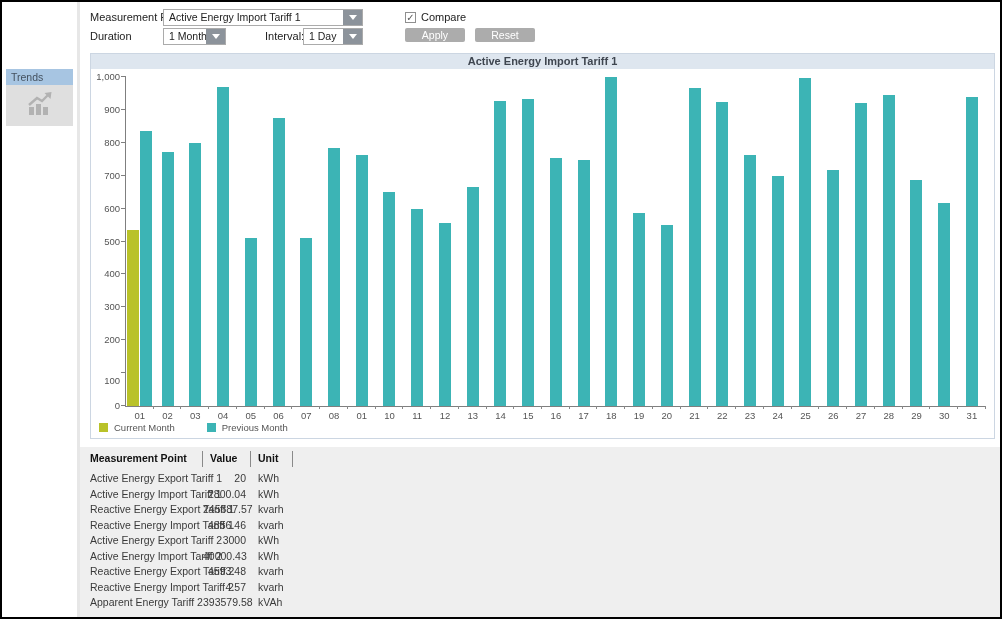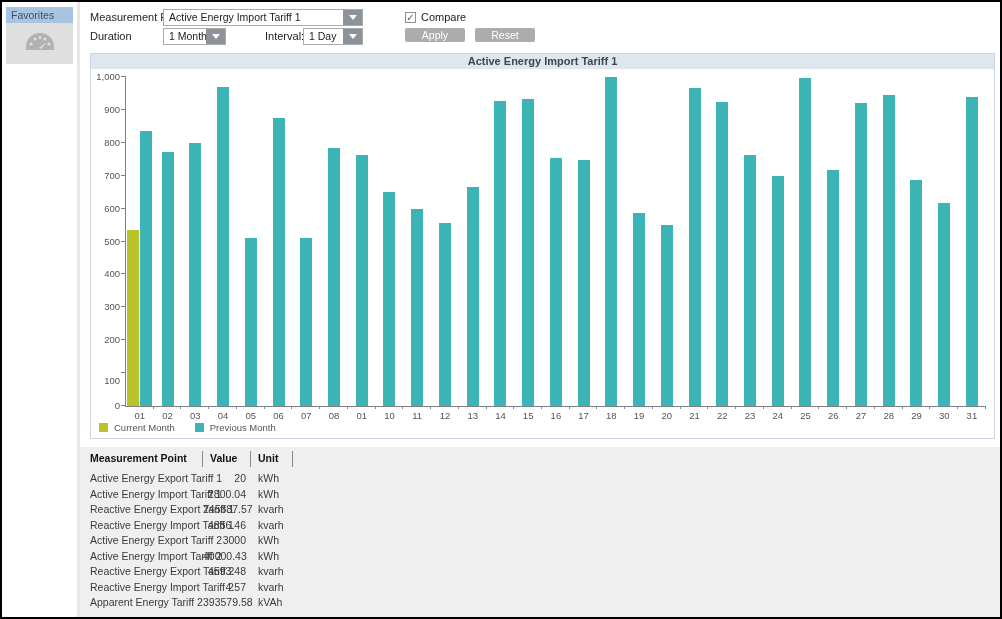--- a/index.html
+++ b/index.html
@@ -35,53 +35,51 @@
              border-left:1px solid #7f7f7f;border-bottom:1px solid #7f7f7f;}
   .plot{position:absolute;left:0;right:0;top:0;bottom:0;display:flex;align-items:flex-end;}
   .slot{flex:1;display:flex;align-items:flex-end;justify-content:center;gap:1px;height:100%;}
   .bar{width:12px;}
   .ytick{position:absolute;left:-33px;width:27px;text-align:right;font-size:9.5px;color:#555;height:9px;line-height:9px;}
   .ymark{position:absolute;left:-5px;width:5px;height:1px;background:#7f7f7f;}
   .tickrow{position:absolute;top:100%;left:0;right:0;height:3px;display:flex;}
   .tickrow .ts{flex:1;border-right:1px solid #888;}
   .xlabels{position:absolute;top:100%;margin-top:4px;left:0;right:0;display:flex;justify-content:space-between;}
   .xlab{flex:1;text-align:center;font-size:9.5px;color:#555;}
-  .legend{position:absolute;left:8px;top:368px;display:flex;gap:20px;}
+  .legend{position:absolute;left:8px;top:368px;display:flex;gap:32px;}
   .legend .li{display:flex;align-items:center;gap:6px;font-size:9.5px;color:#555;}
   .legend .sw{width:9px;height:9px;}
   
   .table-area{position:absolute;left:0;right:0;top:445px;bottom:0;background:#efefef;
               box-sizing:border-box;padding:4px 0 0 10px;overflow:hidden;}
   .thead{display:grid;grid-template-columns:113px 48px 42px;height:16px;font-size:10.5px;font-weight:bold;color:#111;}
   .thead .hc{border-right:1px solid #8a8a8a;line-height:14px;padding-right:4px;white-space:nowrap;}
   .thead .hc.u{padding-left:7px;}
   .tbody{margin-top:4px;}
   .trow{display:grid;grid-template-columns:113px 48px 42px;height:15.5px;font-size:10.5px;color:#3a3a3a;line-height:15.5px;}
   .trow .c1{white-space:nowrap;}
   .trow .c2{text-align:right;padding-right:5px;}
   .trow .c3{padding-left:7px;}
 </style>
 </head>
 <body>
 
 <div class="screen">
 
   <aside class="sidebar">
-    <div class="nav-card blue" style="top:5px;">
-      <div class="nav-head">Favorites</div>
+    <div class="nav-card blue" style="top:67px;">
+      <div class="nav-head">Trends</div>
       <div class="nav-body">
         <span>
-          <svg width="34" height="24" viewBox="0 0 34 24">
-            <path d="M17 3 A14 14 0 0 0 3 17 L3 20 L31 20 L31 17 A14 14 0 0 0 17 3 Z" fill="#b2b2b2"></path>
-            <circle cx="8" cy="14" r="1.6" fill="#dfdfdf"></circle>
-            <circle cx="12" cy="9" r="1.6" fill="#dfdfdf"></circle>
-            <circle cx="17" cy="7.5" r="1.6" fill="#dfdfdf"></circle>
-            <circle cx="22" cy="9" r="1.6" fill="#dfdfdf"></circle>
-            <circle cx="26" cy="14" r="1.6" fill="#dfdfdf"></circle>
-            <path d="M16 18 L24 12 L18 19 Z" fill="#dfdfdf"></path>
+          <svg width="36" height="26" viewBox="0 0 36 26">
+            <rect x="7" y="16" width="5" height="8" fill="#b2b2b2"></rect>
+            <rect x="14" y="13" width="5" height="11" fill="#b2b2b2"></rect>
+            <rect x="21" y="16" width="5" height="8" fill="#b2b2b2"></rect>
+            <path d="M7 14 L15 7 L20 10 L27 3" stroke="#b2b2b2" stroke-width="2.4" fill="none"></path>
+            <path d="M22.5 2 L29.5 1 L28.5 8 Z" fill="#b2b2b2"></path>
           </svg>
         </span>
       </div>
     </div>
   </aside>
 
   <div class="main">
 
     <div>
       <span class="ctl-label" style="left:10px;top:9px;">Measurement Point</span>

